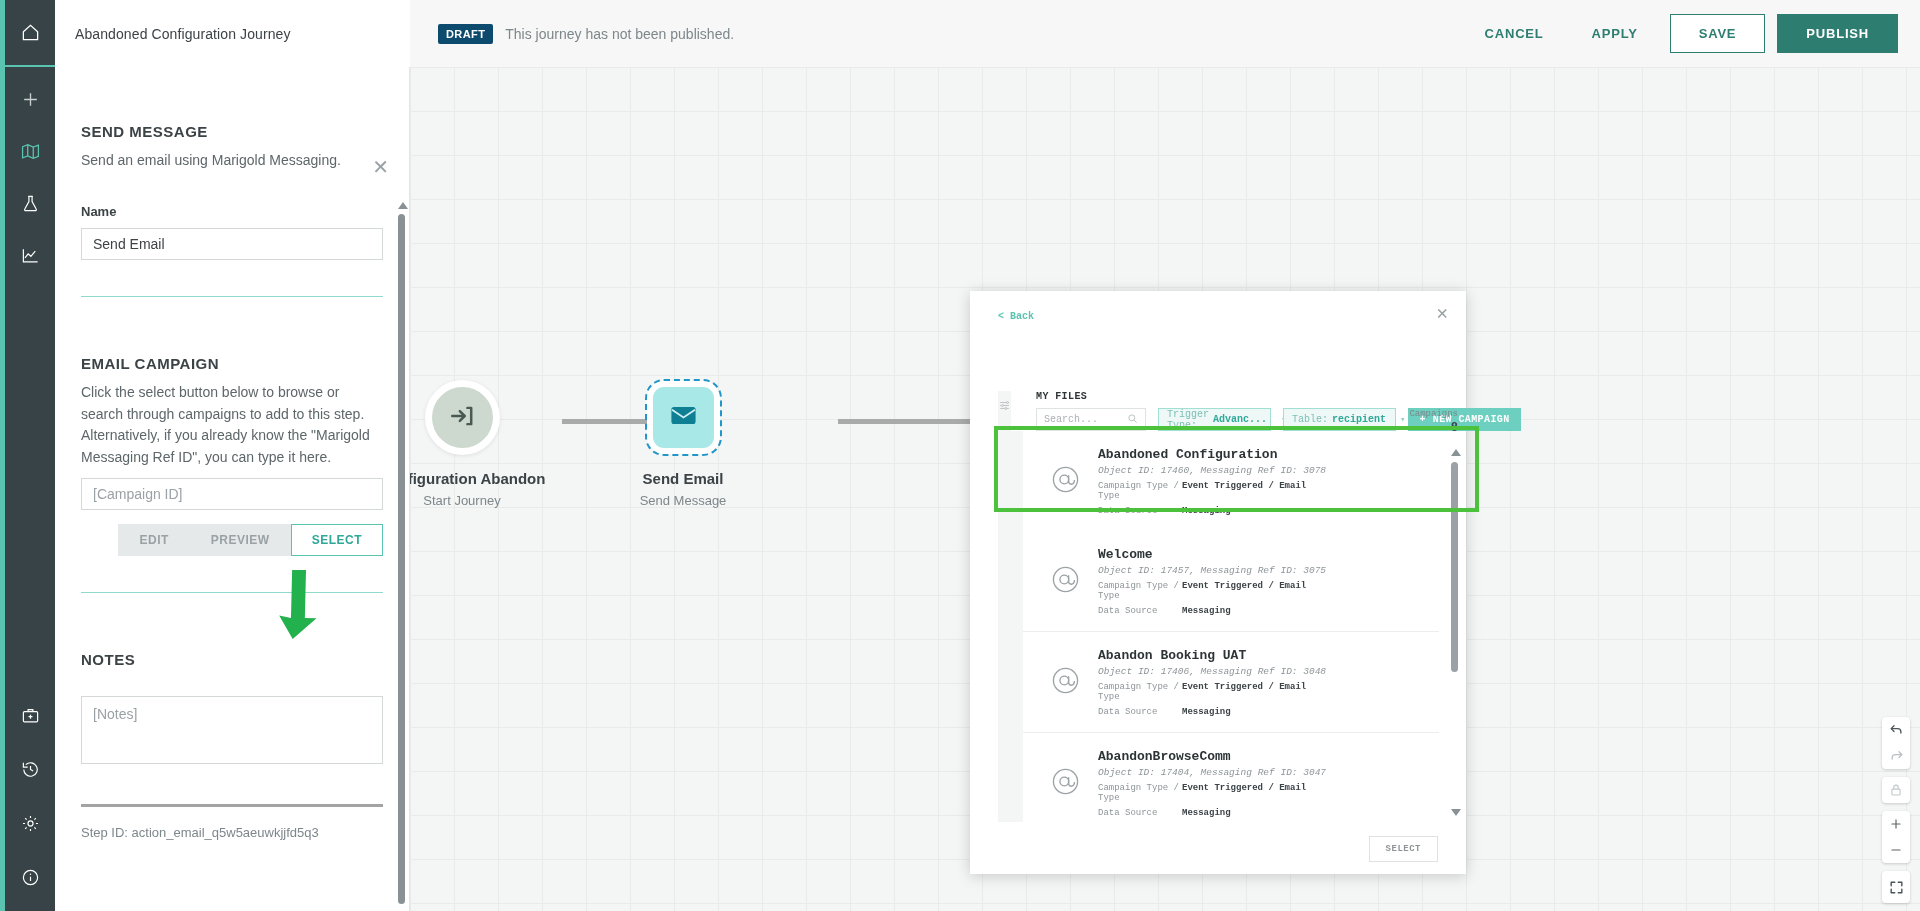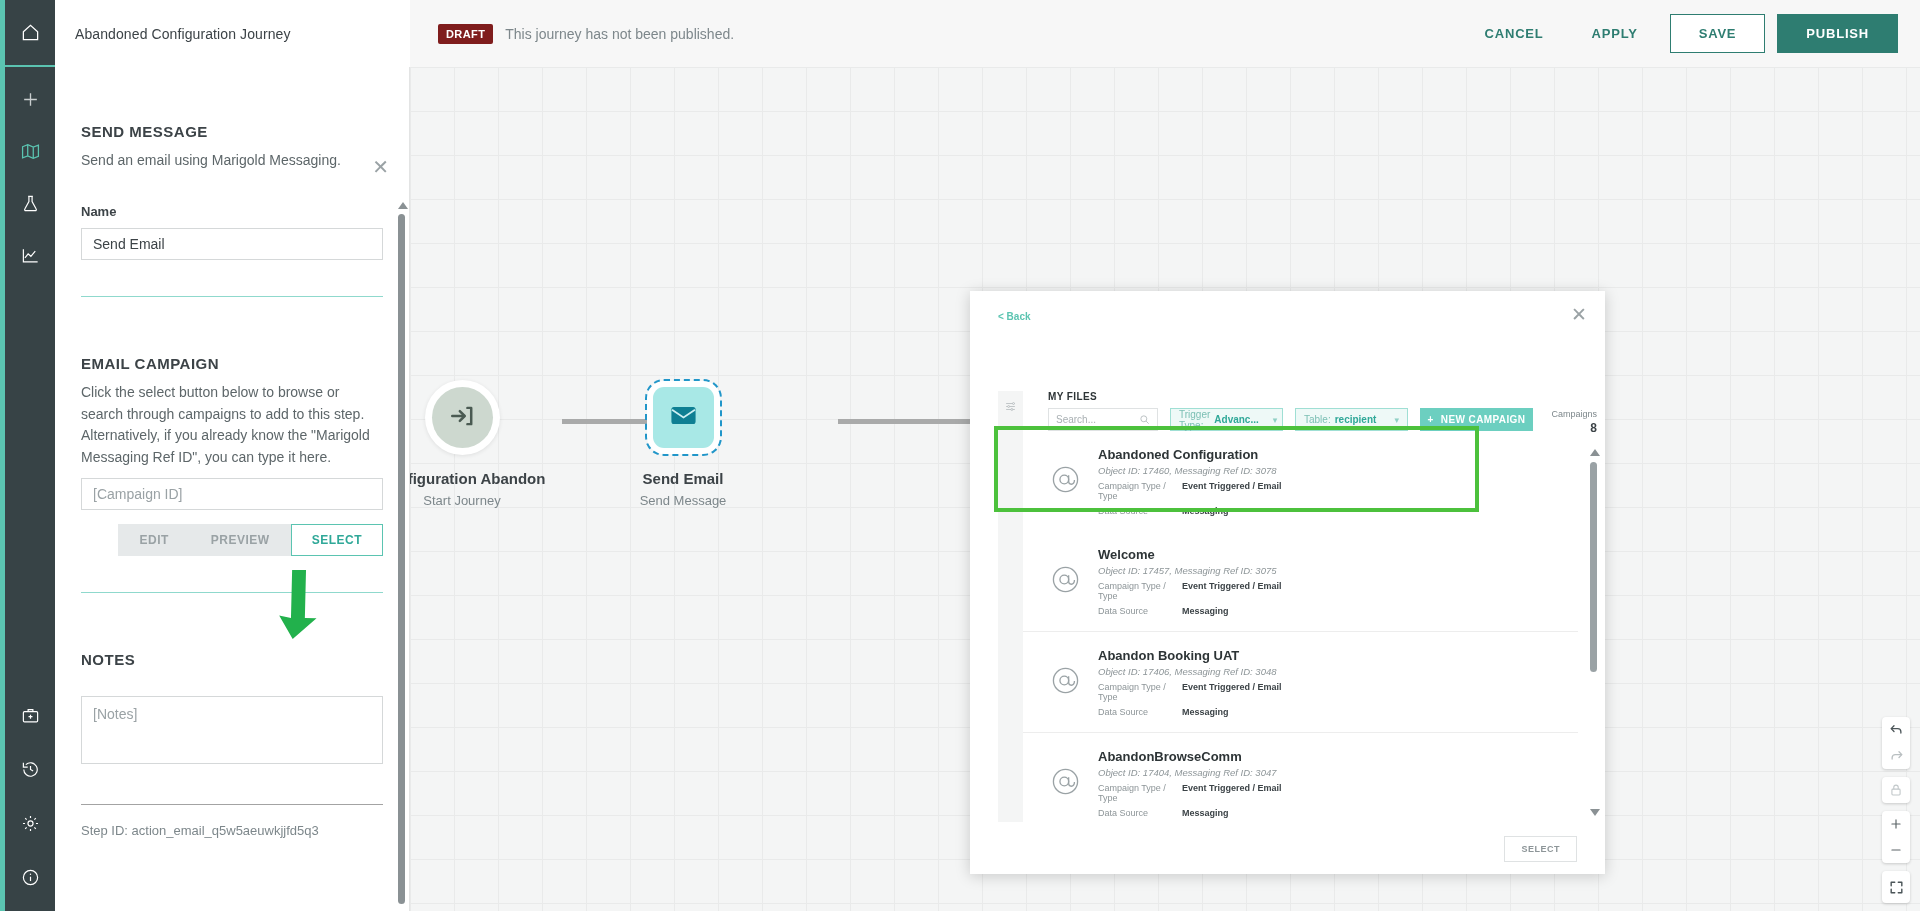--- a/index.html
+++ b/index.html
@@ -31,21 +31,21 @@
   
   .topbar {
     position:absolute; left:55px; top:0; right:0; height:67px;
     background:#f7f7f7; display:flex; align-items:center;
   }
   .topbar-title-zone {
     width:355px; height:67px; background:#fff; display:flex; align-items:center; padding-left:20px;
   }
   .journey-title { font-size:14px; font-weight:400; color:#3c4347; letter-spacing:.1px; }
   .draft-badge {
-    background:#7f1d1d; color:#fff; font-size:11px; font-weight:bold; letter-spacing:.4px;
+    background:#0c4a6e; color:#fff; font-size:11px; font-weight:bold; letter-spacing:.4px;
     padding:4px 8px; margin-left:28px; border-radius:2px;
   }
   .draft-note { font-size:14px; color:#7d878b; margin-left:12px; }
   .topbar-actions { margin-left:auto; display:flex; gap:0; padding-right:22px; }
   .tb-link {
     background:none; border:none; font-family:inherit; color:#2e7d71;
     font-size:13px; font-weight:bold; letter-spacing:.8px; padding:10px 24px; cursor:pointer;
   }
   .tb-outline {
     background:#fff; border:1px solid #2e7d71; color:#2e7d71; font-family:inherit;
@@ -95,21 +95,21 @@
 
   
   .panel {
     position:absolute; left:55px; top:67px; width:355px; bottom:0;
     background:#fff; border-right:1px solid #e3e4e4; overflow:hidden;
   }
   .panel-close { position:absolute; right:20px; top:90px; font-size:20px; color:#9aa2a5; cursor:pointer; line-height:1; }
   .panel-body { padding:0 26px 0 26px; }
   .panel-section { padding:58px 0 36px 0; border-bottom:1px solid #8fd9cd; }
   .panel-section.first { padding-top:56px; }
-  .panel-section.last { border-bottom:1px solid #a3a3a3; }
+  .panel-section.last { border-bottom:3px solid #a3a3a3; }
   .sec-title { font-size:15px; font-weight:bold; letter-spacing:.5px; color:#3c4347; }
   .sec-desc { font-size:14px; color:#5d6669; line-height:1.56; margin-top:10px; }
   .field-label { font-size:13px; font-weight:bold; color:#3c4347; margin-top:32px; }
   .txt-input {
     width:100%; height:32px; border:1px solid #d5d8d9; background:#fff; margin-top:9px;
     padding:0 11px; font-family:inherit; font-size:14px; color:#3c4347;
   }
   .txt-input::placeholder { color:#9aa2a5; }
   .txt-area {
     width:100%; height:68px; border:1px solid #d5d8d9; background:#fff; margin-top:28px;
@@ -129,22 +129,22 @@
   .panel-scroll .thumb { position:absolute; top:12px; left:0; width:7px; height:690px; background:#8a9194; border-radius:4px; }
   .sb-arrow { position:absolute; left:0; width:0; height:0; border-left:5px solid transparent; border-right:5px solid transparent; }
   .sb-up { top:0; border-bottom:7px solid #8a9194; }
   .sb-down { bottom:0; border-top:7px solid #8a9194; }
 
   
   .green-arrow { position:absolute; left:265px; top:570px; pointer-events:none; }
 
   
   .modal {
-    position:absolute; left:970px; top:291px; width:635px; height:583px;
-    background:#fff; box-shadow:0 2px 14px rgba(0,0,0,.18);
+    position:absolute; left:970px; top:291px; width:496px; height:583px;
+    background:#fff; box-shadow:0 2px 14px rgba(0,0,0,.18);font-family:Liberation Mono, monospace;
   }
   .modal-close { position:absolute; right:18px; top:14px; font-size:19px; color:#9aa2a5; cursor:pointer; line-height:1; }
   .back-link { position:absolute; left:28px; top:20px; font-size:10px; font-weight:bold; color:#5bc4b1; cursor:pointer; }
   .modal-title { position:absolute; left:28px; top:31px; font-size:27px; font-weight:bold; color:#2d3436; letter-spacing:-.2px; }
   .modal-tool { position:absolute; left:28px; top:100px; right:0; display:flex; }
   .filter-rail {
     width:25px; min-height:36px; background:#f4f5f5; display:flex; align-items:flex-start; justify-content:center; padding-top:8px;
   }
   .tool-right { margin-left:0; flex:1; }
   .myfiles { font-size:10px; font-weight:bold; letter-spacing:.4px; color:#2d3436; margin-left:25px; }

